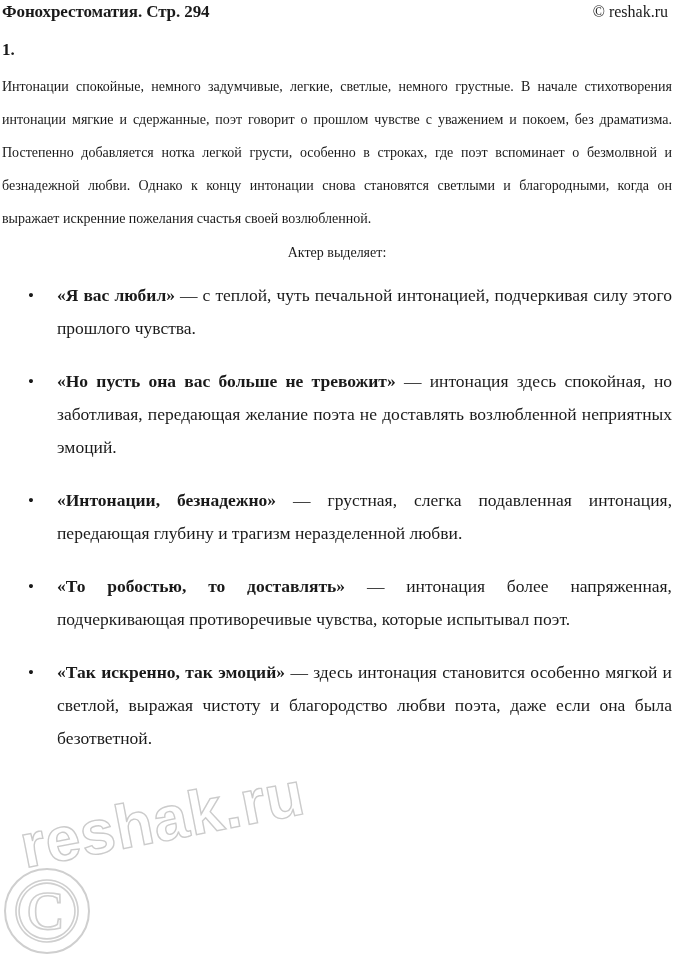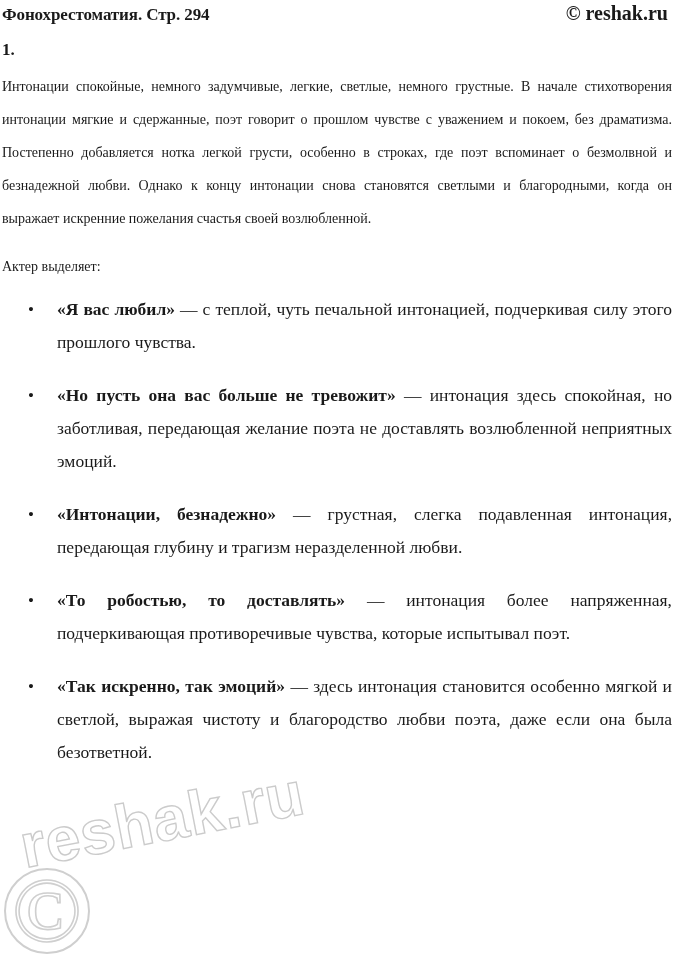--- a/index.html
+++ b/index.html
@@ -32,22 +32,22 @@
     padding-top: 2px;
     height: 24px;
   }
   .doc-title {
     font-size: 17px;
     font-weight: bold;
     letter-spacing: -0.1px;
     white-space: nowrap;
   }
   .copyright-top {
-    font-size: 20px;
-    font-weight: bold;
+    font-size: 16px;
+    font-weight: normal;
     white-space: nowrap;
     padding-right: 4px;
   }
 
   
   .task-number {
     font-size: 17px;
     font-weight: bold;
     margin-top: 14px;
     margin-bottom: 0;
@@ -58,21 +58,21 @@
   .para {
     font-size: 14px;
     line-height: 33px;
     text-align: justify;
     text-justify: inter-word;
     margin: 0;
     padding: 0;
     hyphens: none;
   }
   .para.first { margin-top: 10px; }
-  .para.lead-in { margin-top: 15px; text-align: left; }
+  .para.lead-in { margin-top: 1px; text-align: center; }
   .para.closing { margin-top: 4px; }
 
   
   .bullet-list {
     list-style: none;
     margin: 10px 0 0 0;
     padding: 0;
   }
   .bullet-item {
     position: relative;

